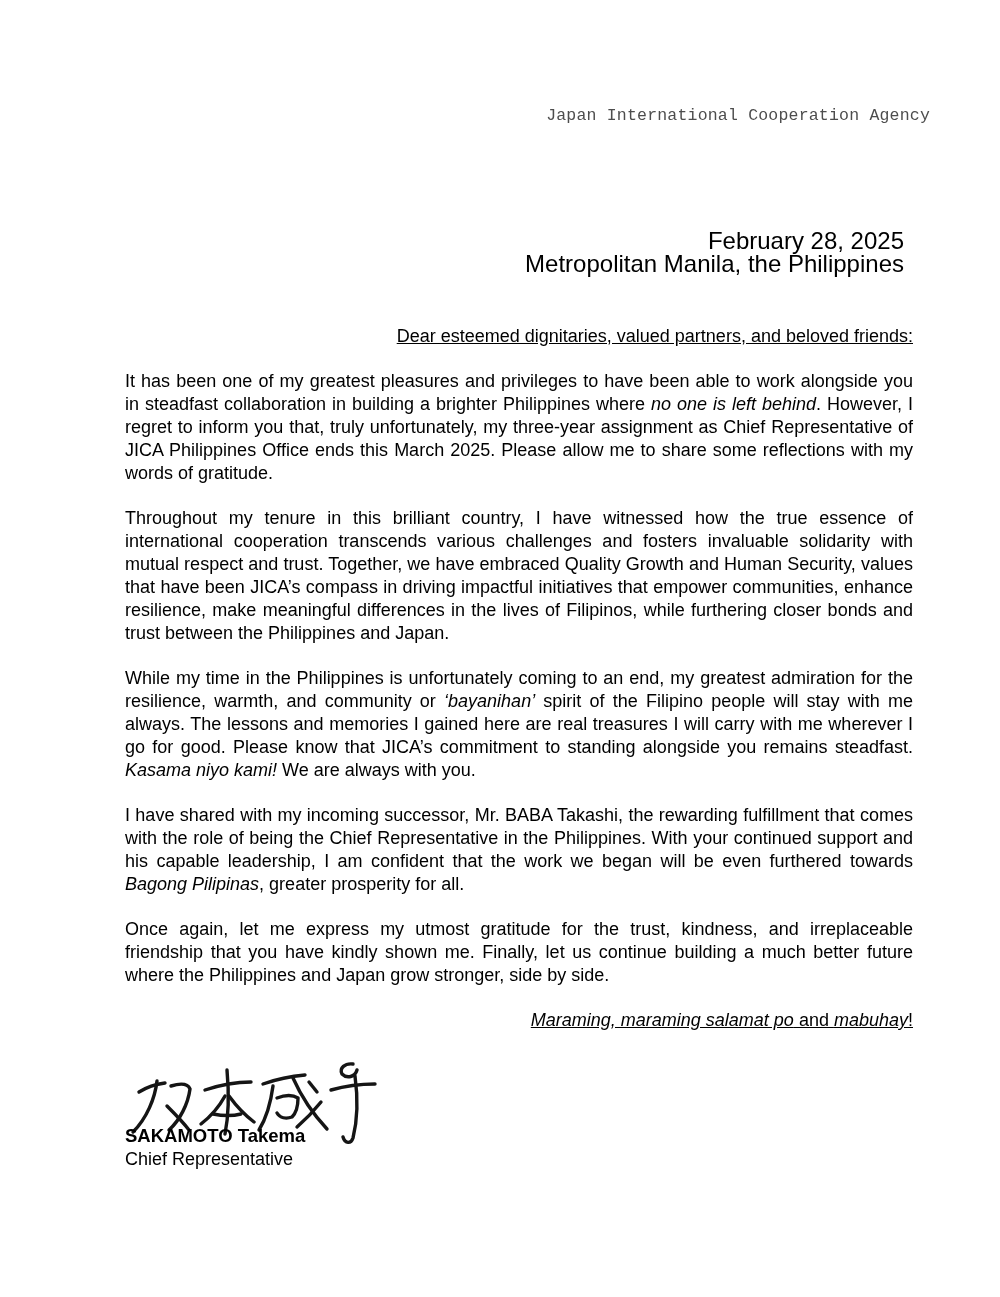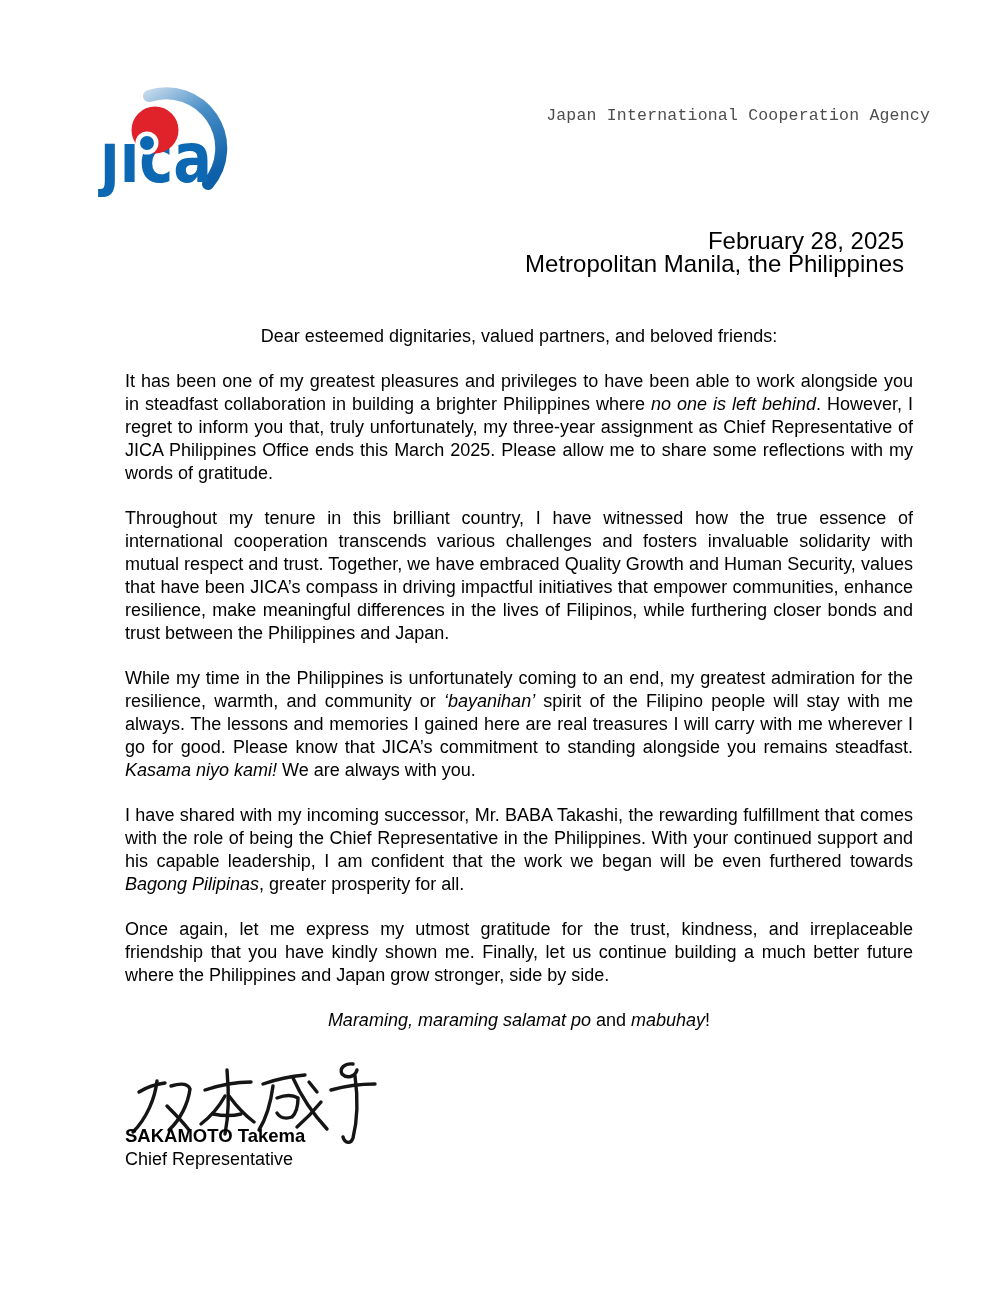--- a/index.html
+++ b/index.html
@@ -32,50 +32,32 @@
   }
   .letter-body {
     position: absolute;
     left: 125px;
     top: 325px;
     width: 788px;
     font-size: 18px;
     line-height: 23px;
   }
   .letter-body p { margin: 0 0 22px 0; text-align: justify; }
-  p.salutation, p.valediction { text-align: center; }
+  p.salutation, p.valediction { text-align: right; text-decoration: underline; }
   p.closing { text-align: left; margin-top: 55px; margin-bottom: 22px; }
   .signature-block { margin-top: 0; height: 92px; }
   .signature-block svg { display: block; }
   .signer-name { font-weight: bold; font-size: 18.5px; line-height: 23px; margin-top: -22px; }
   .signer-title { font-size: 18px; line-height: 23px; margin-top: 1px; }
 </style>
 </head>
 <body>
 
 <div class="page">
 
-  <div class="logo-wrap">
-    <svg width="150" height="125" viewBox="0 0 150 125">
-      <defs>
-        <linearGradient id="swooshGrad" gradientUnits="userSpaceOnUse" x1="50" y1="5" x2="112" y2="98">
-          <stop offset="0" stop-color="#cfe0f0"></stop>
-          <stop offset="0.45" stop-color="#4a8fc7"></stop>
-          <stop offset="1" stop-color="#0d5fa8"></stop>
-        </linearGradient>
-      </defs>
-      <path d="M57 12 A55 55 0 0 1 116 100" fill="none" stroke="url(#swooshGrad)" stroke-width="12" stroke-linecap="round"></path>
-      <text x="8" y="98" font-family="DejaVu Sans, Liberation Sans, sans-serif" font-weight="bold" font-size="70" textLength="112" lengthAdjust="spacingAndGlyphs" fill="#0d68b4">jica</text>
-      <rect x="5" y="36" width="23" height="22" fill="#ffffff"></rect>
-      <rect x="27" y="36" width="16" height="22" fill="#ffffff"></rect>
-      <circle cx="63" cy="46" r="23.5" fill="#e0222a"></circle>
-      <circle cx="55" cy="59" r="11.5" fill="#ffffff"></circle>
-      <circle cx="55" cy="59" r="7" fill="#0d68b4"></circle>
-    </svg>
-  </div>
 
   <div class="agency-name">Japan International Cooperation Agency</div>
 
   <div class="dateline">
     <div>February 28, 2025</div>
     <div>Metropolitan Manila, the Philippines</div>
   </div>
 
   <div class="letter-body">
     <p class="salutation">Dear esteemed dignitaries, valued partners, and beloved friends:</p>

